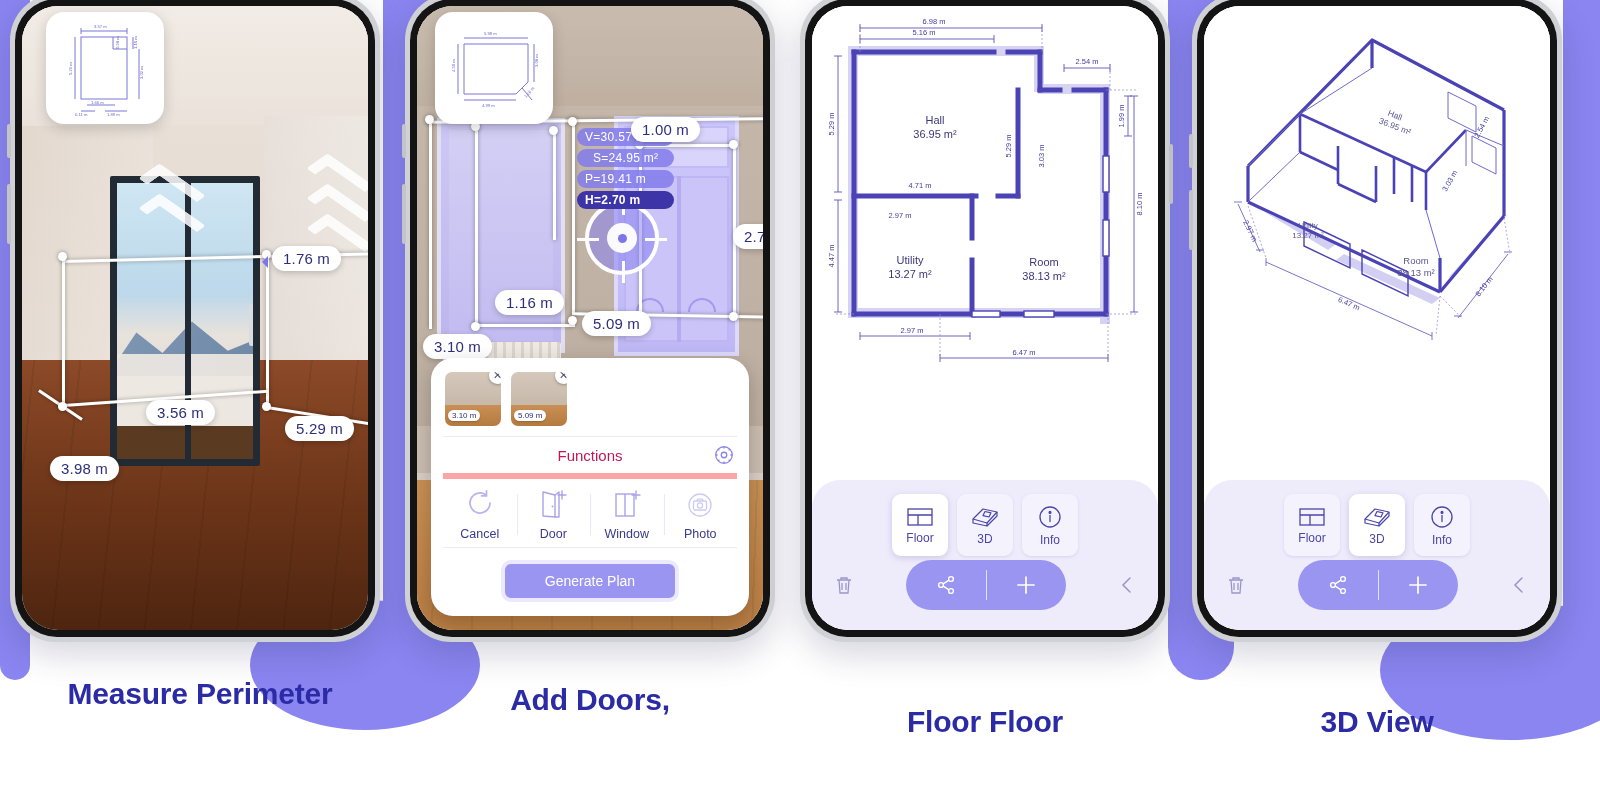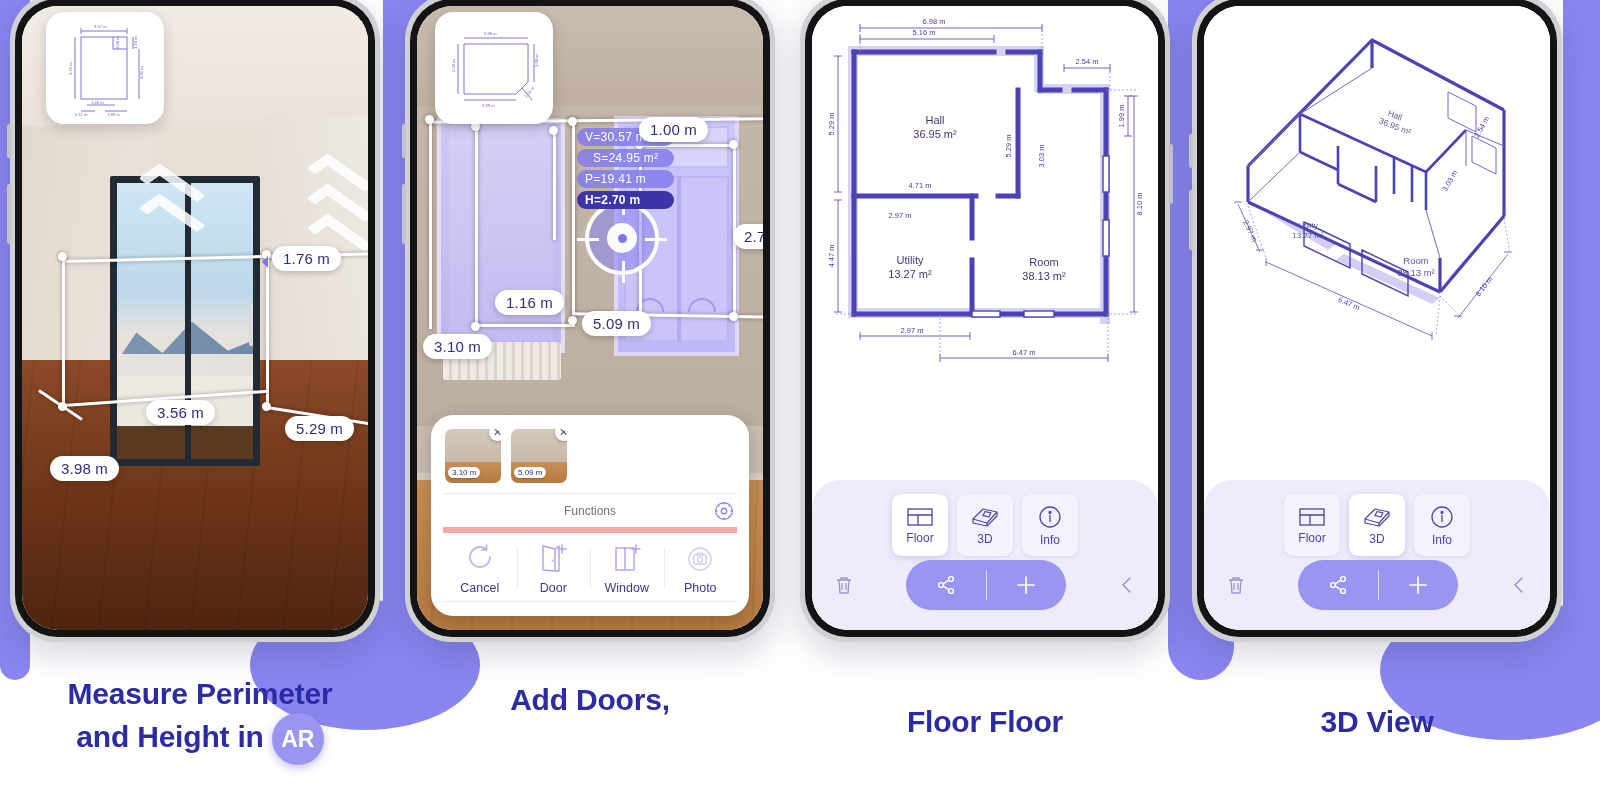--- a/index.html
+++ b/index.html
@@ -180,21 +180,21 @@
   .thumb-x {
     position:absolute; right:-5px; top:-5px; width:17px; height:17px; border-radius:50%;
     background:#fff; box-shadow:0 1px 3px rgba(0,0,0,.3);
     display:flex; align-items:center; justify-content:center;
     color:#4a4a6a; font-size:11px; line-height:1;
   }
   .sheet-head {
     display:flex; align-items:center; justify-content:center;
     padding:10px 0 9px; position:relative;
   }
-  .sheet-title { color:#737373; font-size:12px; }
+  .sheet-title { color:#be185d; font-size:15px; }
   .gear {
     position:absolute; right:2px; top:50%; transform:translateY(-50%);
     width:22px;height:22px;
   }
   .funcs {
     display:flex; border-top:6px solid #fca5a5; border-bottom:1px solid #ece9f7;
     padding:9px 0 6px;
   }
   .func { flex:1; display:flex; flex-direction:column; align-items:center; gap:5px; position:relative; }
   .func + .func:before {
@@ -406,21 +406,21 @@
         <div class="ret-cross" style="left:33px; bottom:-12px; width:3px; height:22px;"></div>
       </div>
 
       <div class="stats" style="left:160px; top:122px;">
         <div class="stat" style="font-size:12px;padding:2px 8px;">V=30.57 m³</div>
         <div class="stat" style="font-size:12px;padding:2px 16px;">S=24.95 m²</div>
         <div class="stat" style="font-size:12px;padding:2px 8px;">P=19.41 m</div>
         <div class="stat hl" style="font-size:12px;padding:2px 8px;">H=2.70 m</div>
       </div>
 
-      <div class="mlabel" style="left:222px; top:111px;">1.00 m</div>
+      <div class="mlabel" style="left:214px; top:111px;">1.00 m</div>
       <div class="mlabel" style="left:316px; top:218px;">2.75</div>
       <div class="mlabel" style="left:78px; top:284px;">1.16 m</div>
       <div class="mlabel" style="left:165px; top:305px;">5.09 m</div>
       <div class="mlabel" style="left:6px; top:328px;">3.10 m</div>
 
       <div class="minicard" style="left:18px; top:6px; width:118px; height:112px;">
         <svg width="104" height="92" viewBox="0 0 104 92">
           <g stroke="#7b76d8" stroke-width="1" fill="none">
             <path d="M22 22 L86 22 L86 60 L74 72 L22 72 Z"></path>
             <line x1="22" y1="16" x2="86" y2="16"></line>
@@ -503,20 +503,23 @@
                 <circle cx="16" cy="17" r="11"></circle>
                 <rect x="9.5" y="13" width="13" height="9" rx="1.6"></rect>
                 <circle cx="16" cy="17.5" r="2.6"></circle>
                   <path d="M12.5 13l1.2-1.8h4.6l1.2 1.8"></path>
               </svg>
             </div>
             <div class="func-lbl">Photo</div>
           </div>
         </div>
 
+        <div class="genbtn-wrap">
+          <div class="genbtn">Generate Plan</div>
+        </div>
       </div>
 
     </div>
   </div>
 </div>
 
 <div class="phone" style="left:800px; top:-6px; width:370px; height:648px;">
   <div class="side-btn" style="right:-3px; top:150px; height:60px;"></div>
   <div class="phone-inner">
     <div class="screen">
@@ -859,23 +862,20 @@
             </span>
           </div>
         </div>
       </div>
     </div>
   </div>
 </div>
 
 <div class="caption" style="left:20px; top:676px; width:360px;">
   <div>Measure Perimeter</div>
-  <div>
-    <span>and Height in</span><span class="ar-badge">AR</span>
-  </div>
 </div>
 
 <div class="caption" style="left:400px; top:682px; width:380px;">
   <div>Add Doors,</div>
 </div>
 
 <div class="caption" style="left:800px; top:704px; width:370px;">
   <div>Floor Floor</div>
 </div>
 

